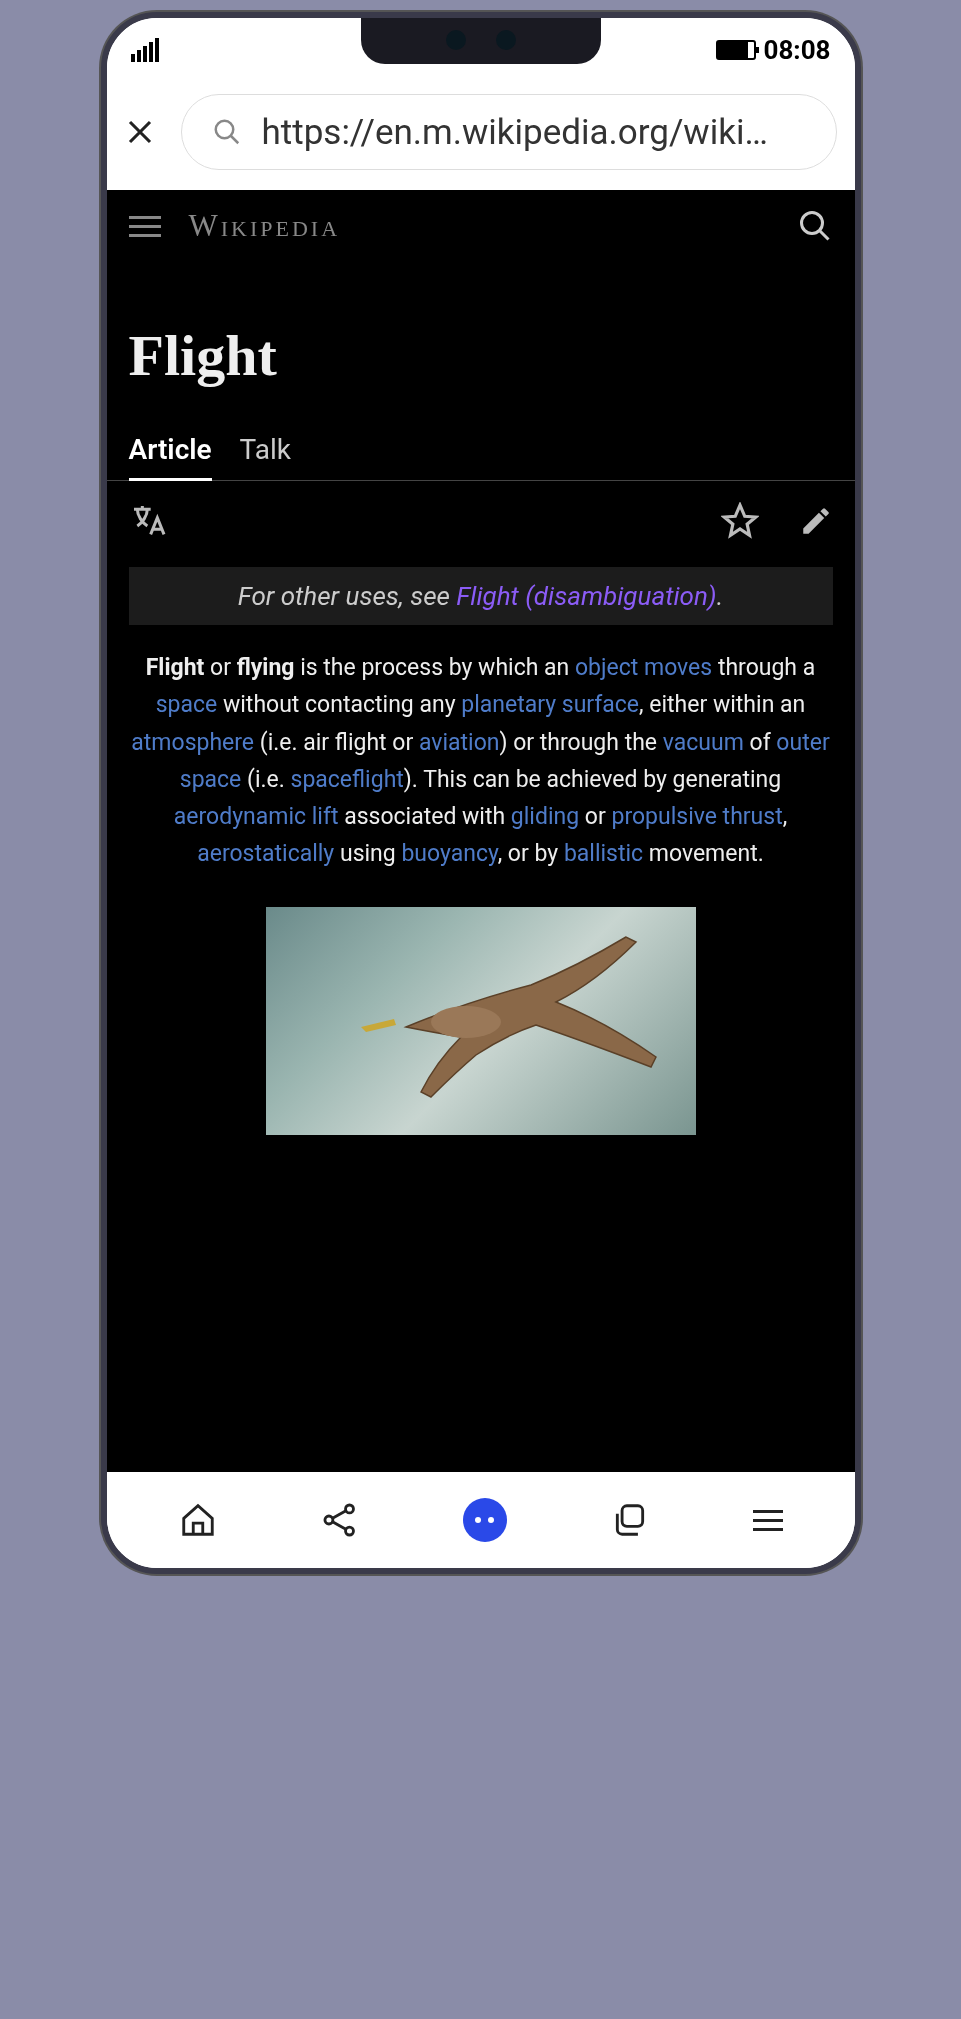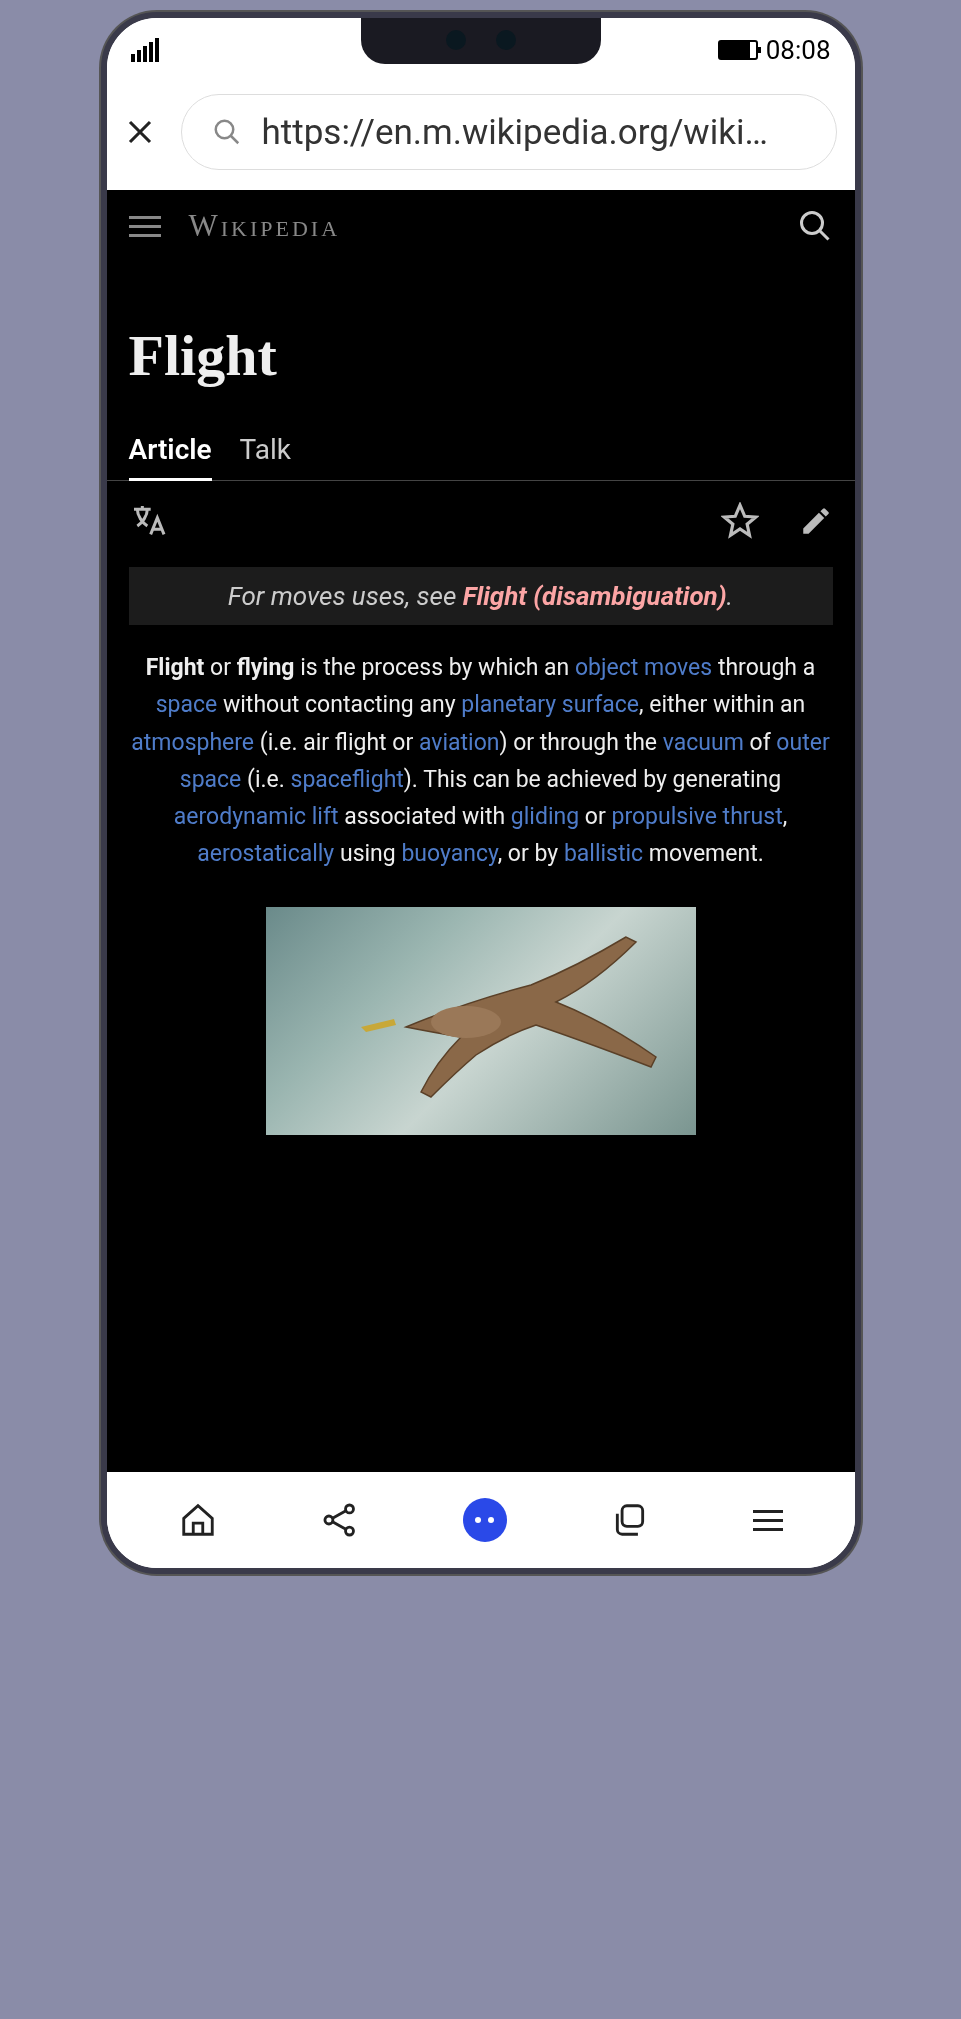--- a/index.html
+++ b/index.html
@@ -55,21 +55,21 @@
   .signal-bars span:nth-child(2){height:12px;}
   .signal-bars span:nth-child(3){height:16px;}
   .signal-bars span:nth-child(4){height:20px;}
   .signal-bars span:nth-child(5){height:24px;}
   .status-right { display:flex; align-items:center; gap:8px; }
   .battery {
     width: 40px; height: 20px; border: 2px solid #000; border-radius: 3px; position: relative;
   }
   .battery::after { content:''; position:absolute; right:-5px; top:5px; width:3px; height:6px; background:#000; }
   .battery-fill { width: 85%; height: 100%; background:#000; }
-  .clock { font-size: 26px; font-weight: 400; color:#000; }
+  .clock { font-size: 26px; font-weight: 700; color:#000; }
   .browser-bar {
     height: 116px;
     background: #fff;
     display:flex;
     align-items:center;
     padding: 0 18px;
     gap: 26px;
   }
   .close-btn { font-size: 42px; color:#222; cursor:pointer; line-height:1; }
   .url-pill {
@@ -135,21 +135,21 @@
   .action-icon { color:#bbb; cursor:pointer; }
   .disambig {
     margin: 6px 22px 24px;
     background:#1c1c1c;
     padding: 14px 18px;
     font-size: 26px;
     font-style: italic;
     color:#ccc;
     text-align:center;
   }
-  .disambig a { color:#fca5a5; text-decoration:none;font-weight:bold; }
+  .disambig a { color:#8b5cf6; text-decoration:none; }
   .article-body {
     padding: 0 22px;
     font-size: 23px;
     line-height: 1.62;
     color:#eee;
     text-align:center;
   }
   .article-body b { font-weight:700; }
   .article-body a { color:#4f7cc9; text-decoration:none; }
   .article-image {
@@ -262,21 +262,21 @@
         </div>
         <div class="action-icon">
           <svg width="34" height="34" viewBox="0 0 24 24" fill="#bbb">
               <path d="M3 17.25V21h3.75L17.81 9.94l-3.75-3.75L3 17.25zM20.71 7.04a1 1 0 0 0 0-1.41l-2.34-2.34a1 1 0 0 0-1.41 0l-1.83 1.83 3.75 3.75 1.83-1.83z"></path>
             </svg>
         </div>
       </div>
     </div>
 
     <div class="disambig">
-      <span>For moves uses, see </span><a href="#">Flight (disambiguation)</a><span>.</span>
+      <span>For other uses, see </span><a href="#">Flight (disambiguation)</a><span>.</span>
     </div>
 
     <p class="article-body">
       <b>Flight</b><span> or </span><b>flying</b><span> is the process by which an </span><a href="#">object</a><span> </span><a href="#">moves</a><span> through a </span><a href="#">space</a><span> without contacting any </span><a href="#">planetary surface</a><span>, either within an </span><a href="#">atmosphere</a><span> (i.e. air flight or </span><a href="#">aviation</a><span>) or through the </span><a href="#">vacuum</a><span> of </span><a href="#">outer space</a><span> (i.e. </span><a href="#">spaceflight</a><span>). This can be achieved by generating </span><a href="#">aerodynamic lift</a><span> associated with </span><a href="#">gliding</a><span> or </span><a href="#">propulsive thrust</a><span>, </span><a href="#">aerostatically</a><span> using </span><a href="#">buoyancy</a><span>, or by </span><a href="#">ballistic</a><span> movement.</span>
     </p>
 
     <div class="article-image">
       <svg width="430" height="228" viewBox="0 0 430 228">
         <path d="M 140 120 Q 200 95 265 78 Q 310 60 360 30 L 370 35 Q 330 75 290 95 Q 340 115 390 150 L 385 160 Q 320 135 270 118 Q 240 128 210 148 Q 190 165 165 190 L 155 185 Q 170 155 195 130 Q 165 125 140 120 Z" fill="#8a6848" stroke="#5a4028" stroke-width="1.5"></path>
         <path d="M 130 118 L 100 125 L 95 120 L 128 112 Z" fill="#c8a838"></path>

